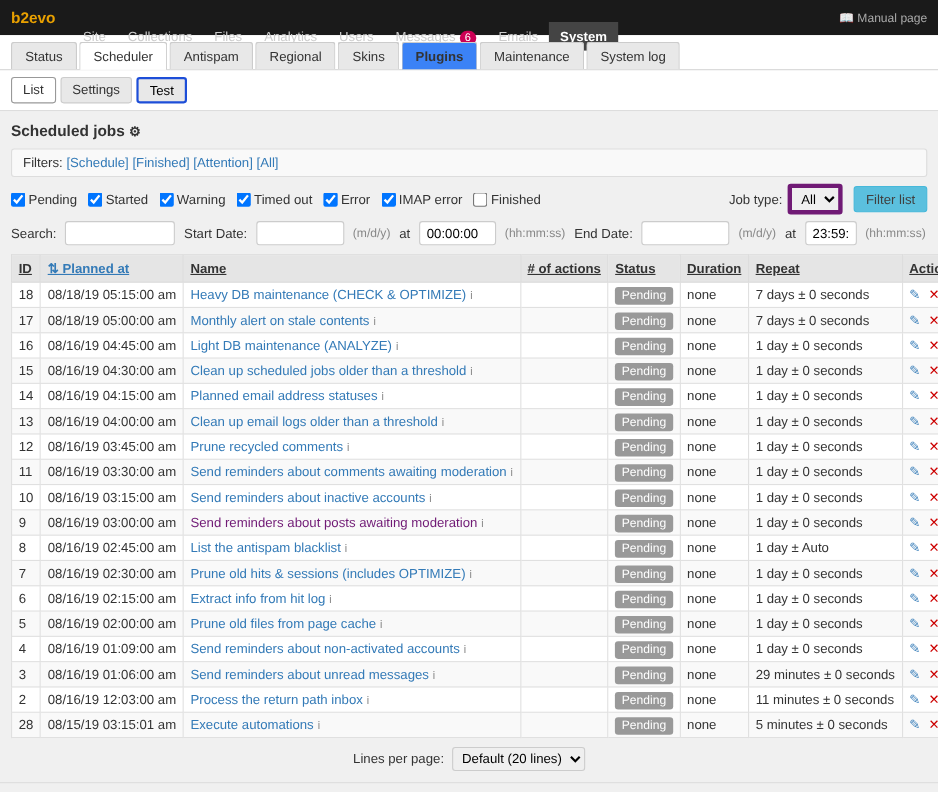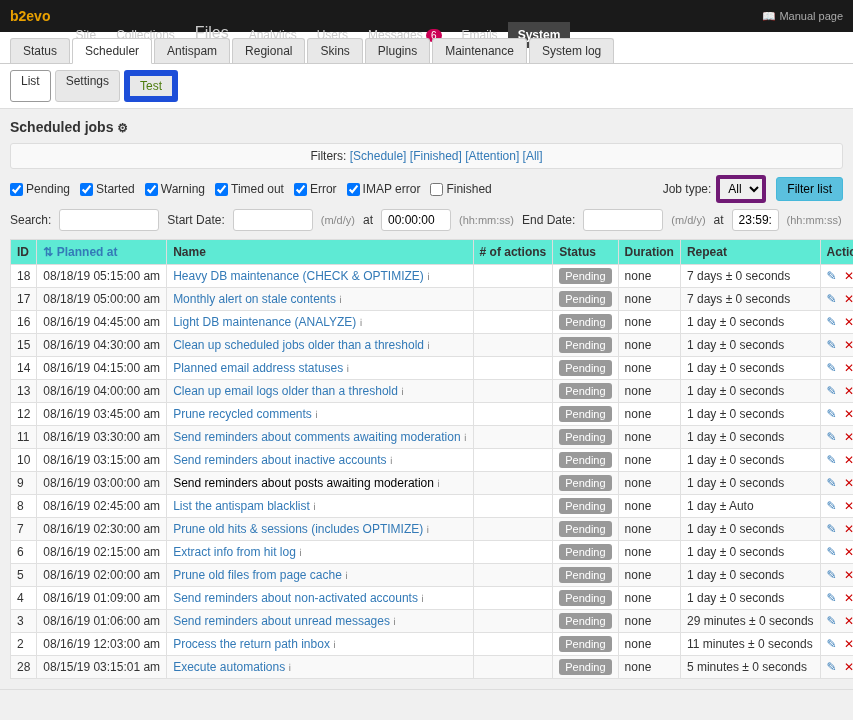--- a/index.html
+++ b/index.html
@@ -1,66 +1,66 @@
 <!DOCTYPE html>
 <html><head>
   <meta charset="utf-8">
   <style>
     * { box-sizing: border-box; margin: 0; padding: 0; }
     body { font-family: Arial, sans-serif; font-size: 12px; background: #f0f0f0; color: #333; }
 
     
     table { width: 100%; border-collapse: collapse; background: #fff; border: 1px solid #ddd; font-size: 12px; }
-    thead th { background: #5eead4; border: 1px solid #ddd; padding: 5px 6px; text-align: left; font-weight: bold; cursor: pointer; white-space: nowrap; }
+    thead th { background: #e5e5e5; border: 1px solid #ddd; padding: 5px 6px; text-align: left; font-weight: bold; cursor: pointer; white-space: nowrap; text-decoration: underline; }
     tbody tr:nth-child(even) { background: #f9f9f9; }
     tbody td { border: 1px solid #e0e0e0; padding: 4px 6px; white-space: nowrap; }
     td a { color: #337ab7; text-decoration: none; }
   </style>
 </head>
 <body>
 
 <div style="background:#1a1a1a; display:flex; align-items:center; padding:0 10px; height:32px;">
   <span style="color:#e8a000; font-weight:bold; font-size:14px; margin-right:15px; font-family:Arial,sans-serif;">b2evo</span>
   <nav style="display:flex; align-items:flex-end;">
     <a href="#" style="color:#ccc;text-decoration:none;padding:6px 10px;font-size:12px;font-family:Arial,sans-serif;">Site</a>
     <a href="#" style="color:#ccc;text-decoration:none;padding:6px 10px;font-size:12px;font-family:Arial,sans-serif;">Collections</a>
-    <a href="#" style="color:#ccc;text-decoration:none;padding:6px 10px;font-size:16px;font-family:Arial,sans-serif;margin-top:34px;">Files</a>
+    <a href="#" style="color:#ccc;text-decoration:none;padding:6px 10px;font-size:12px;font-family:Arial,sans-serif;margin-top:34px;">Files</a>
     <a href="#" style="color:#ccc;text-decoration:none;padding:6px 10px;font-size:12px;font-family:Arial,sans-serif;">Analytics</a>
     <a href="#" style="color:#ccc;text-decoration:none;padding:6px 10px;font-size:12px;font-family:Arial,sans-serif;">Users</a>
     <a href="#" style="color:#ccc;text-decoration:none;padding:6px 10px;font-size:12px;font-family:Arial,sans-serif;">Messages <span style="background:#cc0055;color:#fff;border-radius:10px;padding:1px 5px;font-size:10px;">6</span></a>
     <a href="#" style="color:#ccc;text-decoration:none;padding:6px 10px;font-size:12px;font-family:Arial,sans-serif;">Emails</a>
     <a href="#" style="color:#fff;text-decoration:none;padding:6px 10px;font-size:12px;font-family:Arial,sans-serif;background:#444;font-weight:bold;">System</a>
   </nav>
   <span style="margin-left:auto;color:#aaa;font-size:11px;font-family:Arial,sans-serif;cursor:pointer;">📖 Manual page</span>
 </div>
 
 <div style="background:#fff;border-bottom:1px solid #ccc;padding:6px 10px 0;display:flex;gap:2px;font-family:Arial,sans-serif;">
   <a href="#" style="padding:5px 12px;border:1px solid #ccc;border-bottom:none;border-radius:3px 3px 0 0;background:#e8e8e8;color:#333;font-size:12px;text-decoration:none;">Status</a>
   <a href="#" style="padding:5px 12px;border:1px solid #ccc;border-bottom:1px solid #fff;border-radius:3px 3px 0 0;background:#fff;color:#333;font-size:12px;text-decoration:none;margin-bottom:-1px;">Scheduler</a>
   <a href="#" style="padding:5px 12px;border:1px solid #ccc;border-bottom:none;border-radius:3px 3px 0 0;background:#e8e8e8;color:#333;font-size:12px;text-decoration:none;">Antispam</a>
   <a href="#" style="padding:5px 12px;border:1px solid #ccc;border-bottom:none;border-radius:3px 3px 0 0;background:#e8e8e8;color:#333;font-size:12px;text-decoration:none;">Regional</a>
   <a href="#" style="padding:5px 12px;border:1px solid #ccc;border-bottom:none;border-radius:3px 3px 0 0;background:#e8e8e8;color:#333;font-size:12px;text-decoration:none;">Skins</a>
-  <a href="#" style="padding:5px 12px;border:1px solid #ccc;border-bottom:none;border-radius:3px 3px 0 0;background:#e5e5e5;color:#333;font-size:12px;text-decoration:none;">Plugins</a>
+  <a href="#" style="padding:5px 12px;border:1px solid #ccc;border-bottom:none;border-radius:3px 3px 0 0;background:#3b82f6;color:#333;font-size:12px;text-decoration:none;font-weight:bold;">Plugins</a>
   <a href="#" style="padding:5px 12px;border:1px solid #ccc;border-bottom:none;border-radius:3px 3px 0 0;background:#e8e8e8;color:#333;font-size:12px;text-decoration:none;">Maintenance</a>
   <a href="#" style="padding:5px 12px;border:1px solid #ccc;border-bottom:none;border-radius:3px 3px 0 0;background:#e8e8e8;color:#333;font-size:12px;text-decoration:none;">System log</a>
 </div>
 
 <div style="background:#fff;padding:6px 10px;border-bottom:1px solid #ddd;display:flex;gap:4px;font-family:Arial,sans-serif;">
   <a href="#" style="padding:3px 10px;border:1px solid #999;border-radius:3px;background:#fff;color:#333;font-size:12px;text-decoration:none;">List</a>
   <a href="#" style="padding:3px 10px;border:1px solid #ccc;border-radius:3px;background:#e8e8e8;color:#333;font-size:12px;text-decoration:none;">Settings</a>
-  <a href="#" style="padding:3px 10px;border:6px solid #1d4ed8;border-radius:3px;background:#e8e8e8;color:#4d7c0f;font-size:12px;text-decoration:none;">Test</a>
+  <a href="#" style="padding:3px 10px;border:2px solid #1d4ed8;border-radius:3px;background:#e8e8e8;color:#000000;font-size:12px;text-decoration:none;">Test</a>
 </div>
 
 <div style="padding:10px;font-family:Arial,sans-serif;">
 
   <div style="display:flex;justify-content:space-between;align-items:center;margin-bottom:8px;">
     <h2 style="font-size:14px;font-weight:bold;">Scheduled jobs <span style="font-size:12px;cursor:pointer;">⚙</span></h2>
   </div>
 
-  <div style="background:#f9f9f9;border:1px solid #ddd;border-radius:3px;padding:5px 10px;margin-bottom:6px;font-size:12px;text-align:center;">
+  <div style="background:#f9f9f9;border:1px solid #ddd;border-radius:3px;padding:5px 10px;margin-bottom:6px;font-size:12px;">
     <span>Filters: </span>
     <a href="#" style="color:#337ab7;text-decoration:none;">[Schedule]</a>
     <a href="#" style="color:#337ab7;text-decoration:none;"> [Finished]</a>
     <a href="#" style="color:#337ab7;text-decoration:none;"> [Attention]</a>
     <a href="#" style="color:#337ab7;text-decoration:none;"> [All]</a>
   </div>
 
   <div style="display:flex;align-items:center;gap:10px;margin-bottom:6px;font-size:12px;flex-wrap:wrap;">
     <label style="display:flex;align-items:center;gap:3px;cursor:pointer;"><input type="checkbox" checked="" style=""> Pending</label>
     <label style="display:flex;align-items:center;gap:3px;cursor:pointer;"><input type="checkbox" checked="" style=""> Started</label>
@@ -68,21 +68,21 @@
     <label style="display:flex;align-items:center;gap:3px;cursor:pointer;"><input type="checkbox" checked="" style=""> Timed out</label>
     <label style="display:flex;align-items:center;gap:3px;cursor:pointer;"><input type="checkbox" checked="" style=""> Error</label>
     <label style="display:flex;align-items:center;gap:3px;cursor:pointer;"><input type="checkbox" checked="" style=""> IMAP error</label>
     <label style="display:flex;align-items:center;gap:3px;cursor:pointer;"><input type="checkbox" style=""> Finished</label>
     <div style="display:flex;align-items:center;gap:5px;margin-left:auto;">
       <label>Job type:</label>
       <select style="padding:2px 4px;border:4px solid #701a75;border-radius:3px;font-size:12px;">
         <option>All</option>
       </select>
     </div>
-    <button style="padding:4px 10px;border-radius:3px;border:1px solid #46b8da;background:#5bc0de;color:#000000;font-size:12px;cursor:pointer;">Filter list</button>
+    <button style="padding:4px 10px;border-radius:3px;border:1px solid #46b8da;background:#5bc0de;color:#404040;font-size:12px;cursor:pointer;">Filter list</button>
   </div>
 
   <div style="display:flex;align-items:center;gap:8px;margin-bottom:8px;font-size:12px;">
     <label>Search:</label>
     <input type="text" style="padding: 3px 6px; border: 1px solid rgb(204, 204, 204); border-radius: 3px; font-size: 12px; width: 100px;">
     <label>Start Date:</label>
     <input type="text" style="padding: 3px 6px; border: 1px solid rgb(204, 204, 204); border-radius: 3px; font-size: 12px; width: 80px;">
     <span style="color:#888;font-size:11px;">(m/d/y)</span>
     <span>at</span>
     <input type="text" value="00:00:00" style="padding: 3px 6px; border: 1px solid rgb(204, 204, 204); border-radius: 3px; font-size: 12px; width: 70px;">
@@ -222,21 +222,21 @@
     <td>none</td>
     <td>1 day ± 0 seconds</td>
     <td>
       <span style="color:#337ab7;cursor:pointer;margin-right:4px;">✎</span>
       <span style="color:#c00;cursor:pointer;">✕</span>
     </td>
   </tr>
         <tr>
     <td>9</td>
     <td>08/16/19 03:00:00 am</td>
-    <td><a href="#" style="color:#000000;text-decoration:none;">Send reminders about posts awaiting moderation</a> <span style="color:#888;font-size:10px;">ℹ</span></td>
+    <td><a href="#" style="color:#701a75;text-decoration:none;">Send reminders about posts awaiting moderation</a> <span style="color:#888;font-size:10px;">ℹ</span></td>
     <td></td>
     <td><span style="padding:2px 6px;border-radius:3px;font-size:11px;color:#fff;background:#999;">Pending</span></td>
     <td>none</td>
     <td>1 day ± 0 seconds</td>
     <td>
       <span style="color:#337ab7;cursor:pointer;margin-right:4px;">✎</span>
       <span style="color:#c00;cursor:pointer;">✕</span>
     </td>
   </tr>
         <tr>
@@ -339,18 +339,27 @@
     <td>none</td>
     <td>5 minutes ± 0 seconds</td>
     <td>
       <span style="color:#337ab7;cursor:pointer;margin-right:4px;">✎</span>
       <span style="color:#c00;cursor:pointer;">✕</span>
     </td>
   </tr>
       </tbody>
   </table>
 
+  <div style="text-align:center;margin-top:8px;font-size:12px;">
+    <span>Lines per page:</span>
+    <select style="padding:2px 4px;border:1px solid #ccc;border-radius:3px;font-size:12px;margin-left:4px;">
+      <option>Default (20 lines)</option>
+      <option>10 lines</option>
+      <option>50 lines</option>
+      <option>100 lines</option>
+    </select>
+  </div>
 
 </div>
 
 <div style="padding:8px 10px;font-size:12px;font-family:Arial,sans-serif;background:#f0f0f0;border-top:1px solid #ddd;">
   
 </div>
 
 </body></html>

